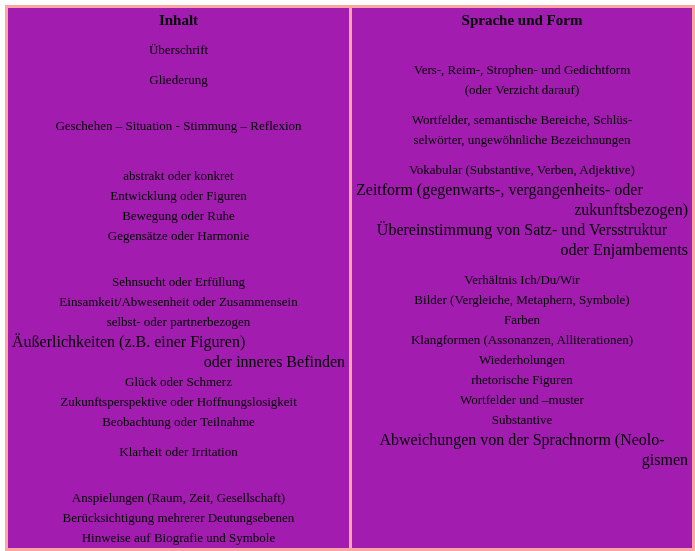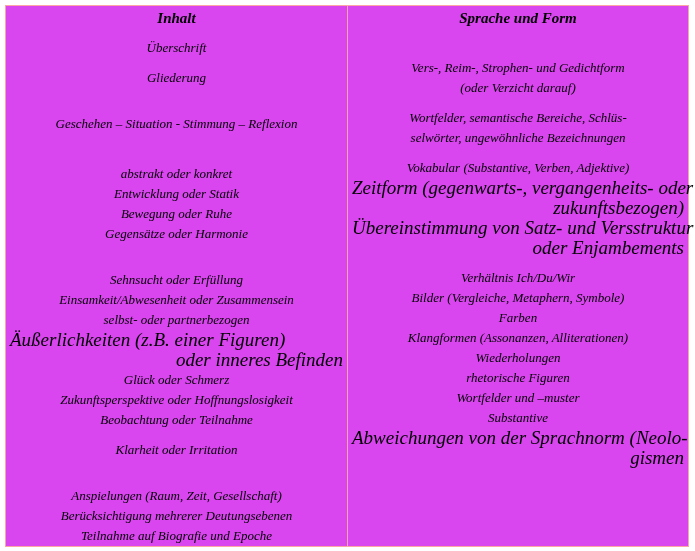--- a/index.html
+++ b/index.html
@@ -26,25 +26,24 @@
     position: absolute;
     left: 5px;
     top: 5px;
     width: 681px;
     height: 533px;
     border-collapse: collapse;
     table-layout: fixed;
   }
 
   .analysis-table td {
-    border: 1px solid #fca5a5;
+    border: 3px solid #fca5a5;
     vertical-align: top;
     padding: 0;
-    background: #d946ef;
-    font-style: italic;
+    background: #a21caf;
   }
 
   td.col-left  { width: 341px; }
   td.col-right { width: 340px; margin-left: 12px; }
 
   .cell-inner {
     padding: 3px 4px 0 4px;
   }
 
   .col-header {
@@ -58,24 +57,24 @@
 
   .line {
     text-align: center;
     font-size: 13px;
     line-height: 20px;
     white-space: nowrap;
   }
 
   
   .entry-wrap {
-    font-size: 19px;
+    font-size: 16px;
     line-height: 20px;
   }
-  .entry-wrap .row-a { text-align: right; white-space: nowrap; }
+  .entry-wrap .row-a { text-align: center; white-space: nowrap; }
   .entry-wrap .row-left  { text-align: left;  white-space: nowrap; }
   .entry-wrap .row-right { text-align: right; white-space: nowrap; }
 
   .gap-sm  { height: 10px; }
   .gap-lg  { height: 26px; }
   .gap-xl  { height: 30px; }
 </style>
 </head>
 <body>
 
@@ -93,21 +92,21 @@
             <div class="line">Überschrift</div>
 
             <div class="gap-sm"></div>
             <div class="line">Gliederung</div>
 
             <div class="gap-lg"></div>
             <div class="line">Geschehen – Situation - Stimmung – Reflexion</div>
 
             <div class="gap-xl"></div>
             <div class="line">abstrakt oder konkret</div>
-            <div class="line">Entwicklung oder Statik</div>
+            <div class="line">Entwicklung oder Figuren</div>
             <div class="line">Bewegung oder Ruhe</div>
             <div class="line">Gegensätze oder Harmonie</div>
 
             <div class="gap-lg"></div>
             <div class="line">Sehnsucht oder Erfüllung</div>
             <div class="line">Einsamkeit/Abwesenheit oder Zusammensein</div>
             <div class="line">selbst- oder partnerbezogen</div>
             <div class="entry-wrap">
               <div class="row-left">Äußerlichkeiten (z.B. einer Figuren)</div>
               <div class="row-right">oder inneres Befinden</div>
@@ -115,21 +114,21 @@
             <div class="line">Glück oder Schmerz</div>
             <div class="line">Zukunftsperspektive oder Hoffnungslosigkeit</div>
             <div class="line">Beobachtung oder Teilnahme</div>
 
             <div class="gap-sm"></div>
             <div class="line">Klarheit oder Irritation</div>
 
             <div class="gap-lg"></div>
             <div class="line">Anspielungen (Raum, Zeit, Gesellschaft)</div>
             <div class="line">Berücksichtigung mehrerer Deutungsebenen</div>
-            <div class="line">Teilnahme auf Biografie und Epoche</div>
+            <div class="line">Hinweise auf Biografie und Symbole</div>
           </div>
         </td>
 
         <td class="col-right">
           <div class="cell-inner">
             <div class="col-header">Sprache und Form</div>
 
             <div class="gap-xl"></div>
             <div class="line">Vers-, Reim-, Strophen- und Gedichtform</div>
             <div class="line">(oder Verzicht darauf)</div>

